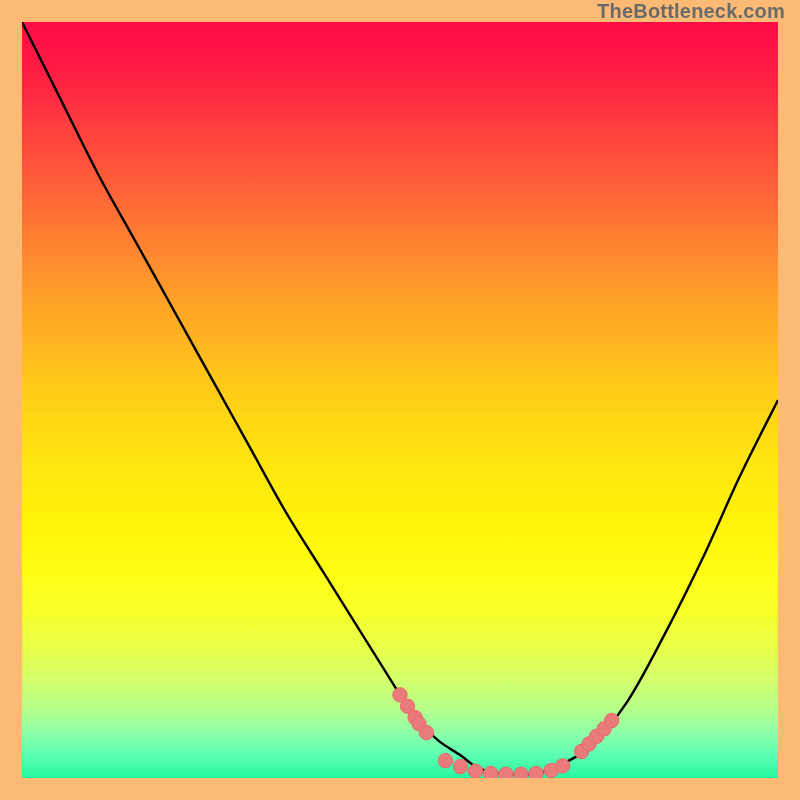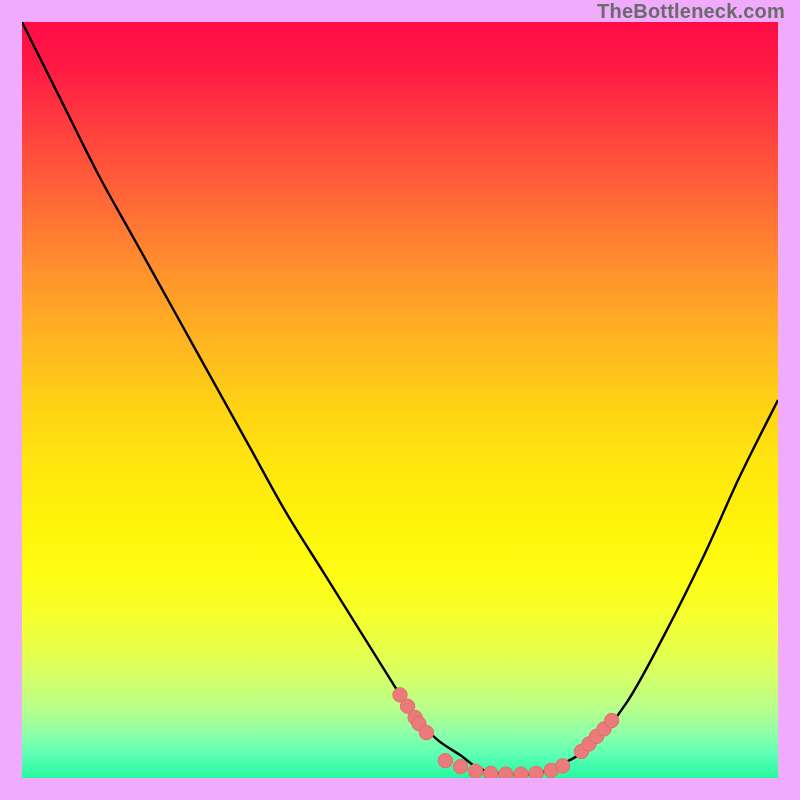--- a/index.html
+++ b/index.html
@@ -1,21 +1,21 @@
 <!DOCTYPE html>
 <html><head>
 <meta charset="utf-8">
 <style>
   * { margin: 0; padding: 0; box-sizing: border-box; }
   html, body { width: 800px; height: 800px; overflow: hidden; background: #000; }
   .frame {
     position: relative;
     width: 800px;
     height: 800px;
-    background: #f0abfc;
+    background: #fdba74;
   }
   .plot-area {
     position: absolute;
     left: 22px;
     top: 22px;
     width: 756px;
     height: 756px;
     overflow: hidden;
   }
   .gradient-bg {

